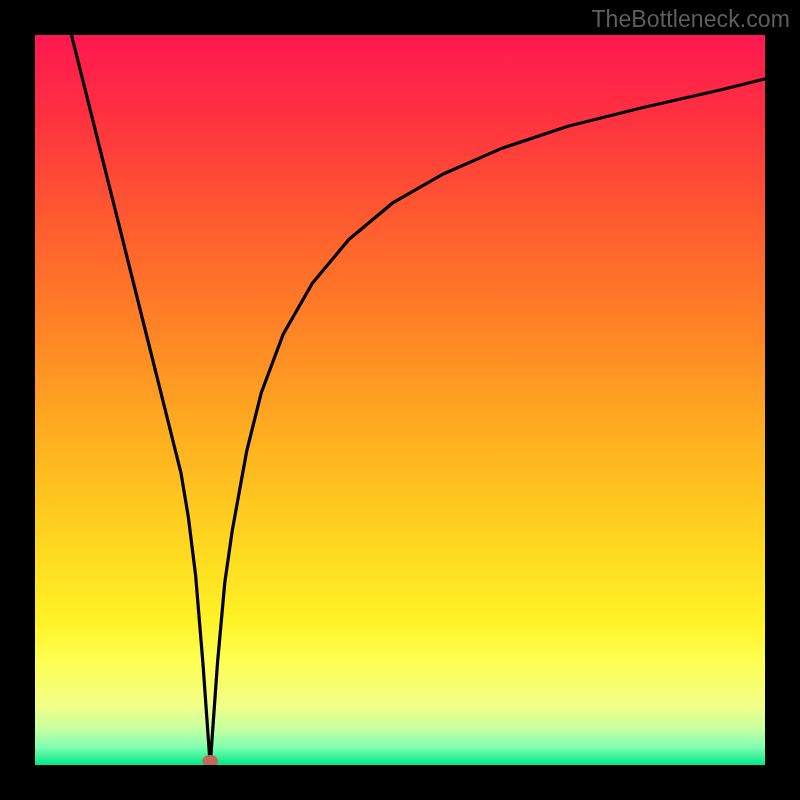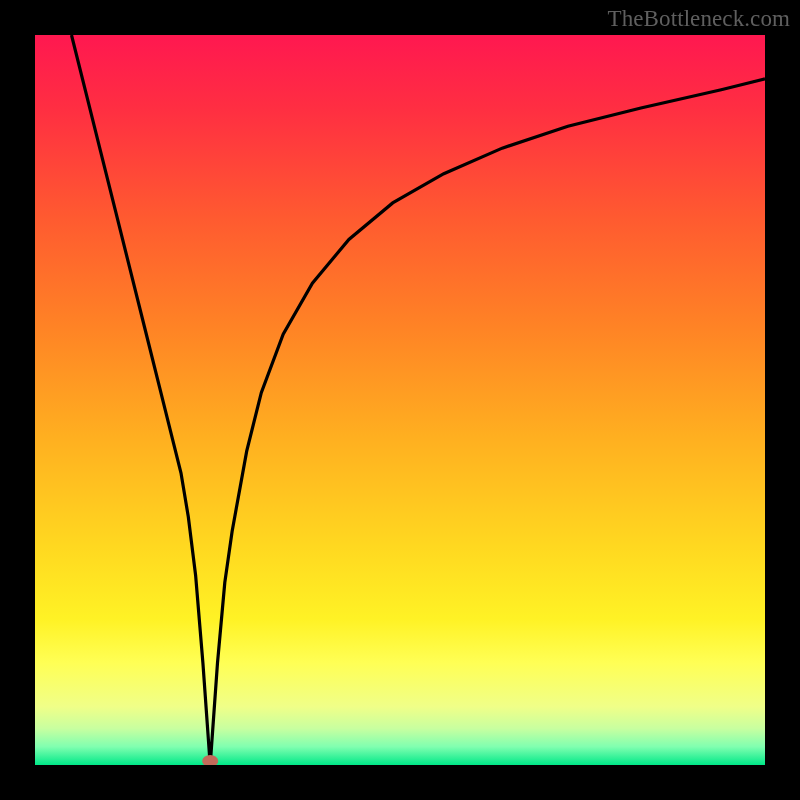--- a/index.html
+++ b/index.html
@@ -35,21 +35,21 @@
     left: 0;
     top: 0;
     width: 730px;
     height: 730px;
     z-index: 2;
   }
   .attribution {
     position: absolute;
     top: 6px;
     right: 10px;
-    font-family: Liberation Serif, serif;
+    font-family: Liberation Sans, sans-serif;
     font-size: 23px;
     color: #5f5f5f;
     font-weight: 500;
     letter-spacing: 0.1px;
     z-index: 3;
   }
 </style>
 </head>
 <body>
 

